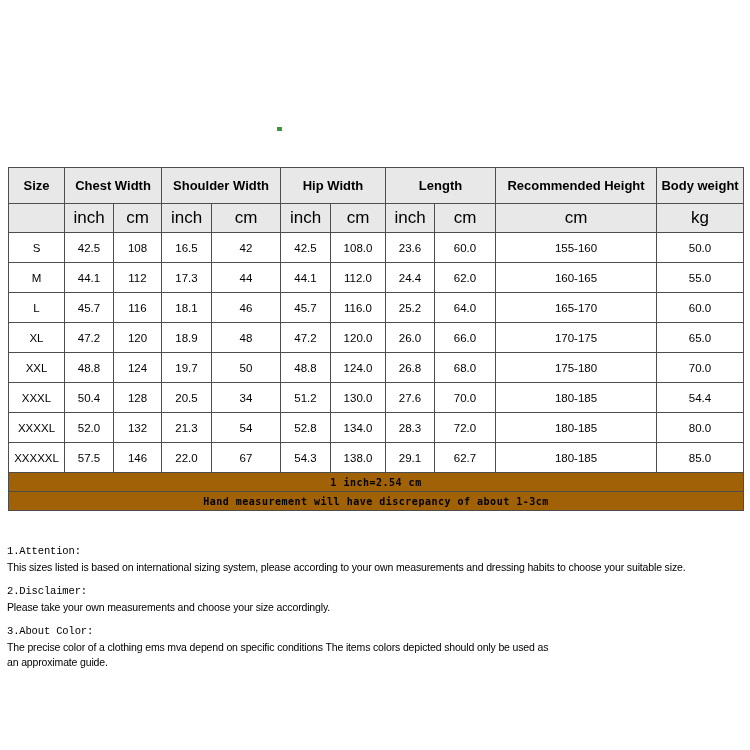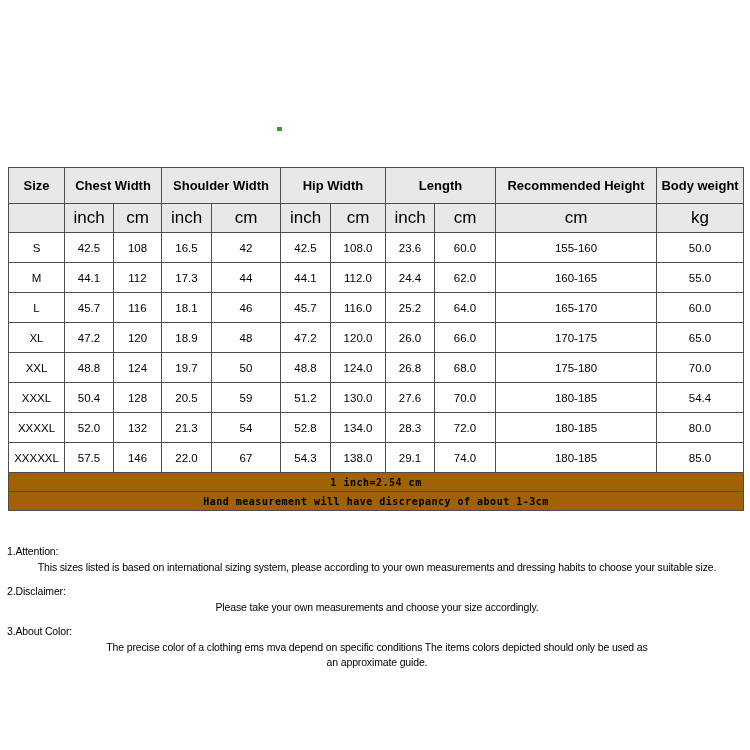--- a/index.html
+++ b/index.html
@@ -68,22 +68,22 @@
   .info {
     position: absolute;
     left: 7px;
     top: 544px;
     width: 740px;
     font-size: 10.5px;
     letter-spacing: -0.15px;
     line-height: 15.5px;
   }
   .info .section { margin-bottom: 9px; }
-  .info .sec-title { white-space: nowrap; }
-  .info .sec-line { white-space: nowrap; text-align: center; }
+  .info .sec-title { white-space: nowrap; font-family: Liberation Mono, monospace; }
+  .info .sec-line { white-space: nowrap; }
 </style>
 </head>
 <body>
 
 <div class="table-wrap">
   <table class="size-chart">
     <colgroup>
       <col style="width:56px">
       <col style="width:49px">
       <col style="width:48px">
@@ -184,21 +184,21 @@
           <td>26.8</td>
           <td>68.0</td>
           <td>175-180</td>
           <td>70.0</td>
         </tr>
         <tr class="data-row">
           <td>XXXL</td>
           <td>50.4</td>
           <td>128</td>
           <td>20.5</td>
-          <td>59</td>
+          <td>34</td>
           <td>51.2</td>
           <td>130.0</td>
           <td>27.6</td>
           <td>70.0</td>
           <td>180-185</td>
           <td>54.4</td>
         </tr>
         <tr class="data-row">
           <td>XXXXL</td>
           <td>52.0</td>
@@ -214,21 +214,21 @@
         </tr>
         <tr class="data-row">
           <td>XXXXXL</td>
           <td>57.5</td>
           <td>146</td>
           <td>22.0</td>
           <td>67</td>
           <td>54.3</td>
           <td>138.0</td>
           <td>29.1</td>
-          <td>74.0</td>
+          <td>62.7</td>
           <td>180-185</td>
           <td>85.0</td>
         </tr>
       </tbody>
     <tfoot>
       <tr class="note-row">
         <td colspan="11">1 inch=2.54 cm</td>
       </tr>
       <tr class="note-row">
         <td colspan="11">Hand measurement will have discrepancy of about 1-3cm</td>

